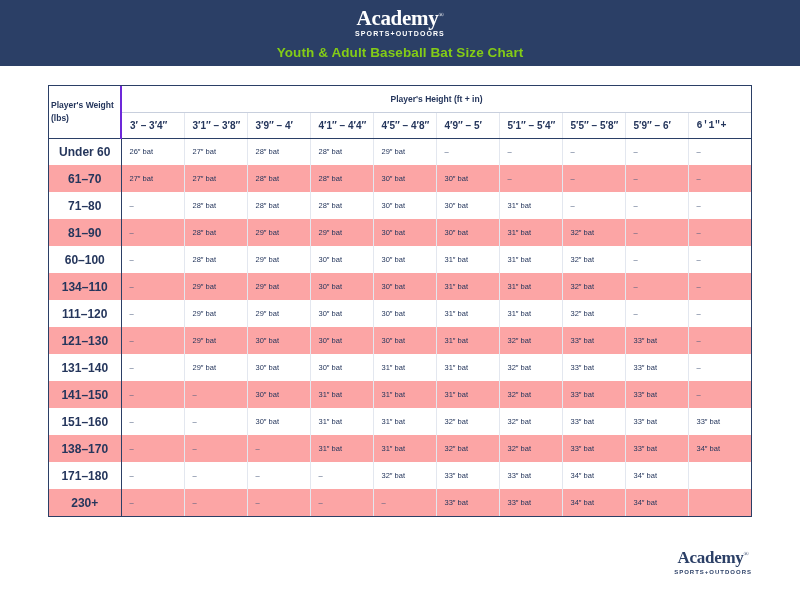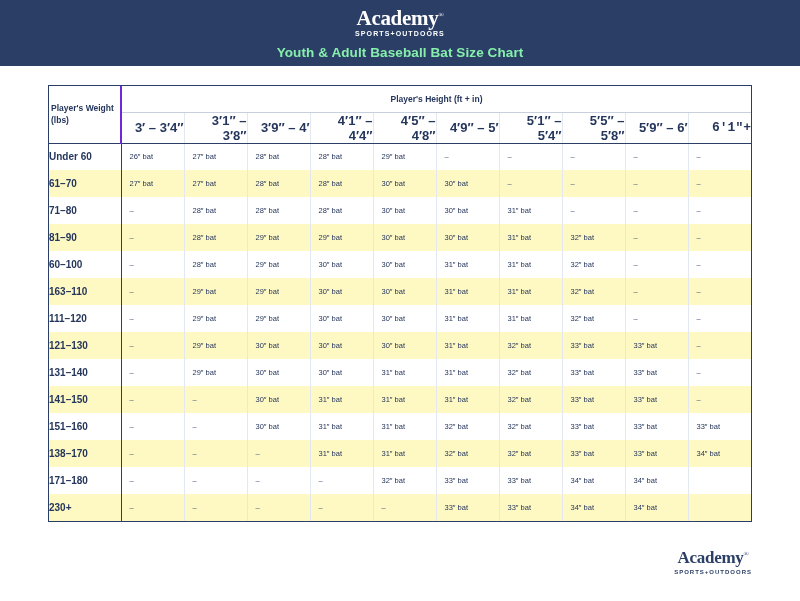--- a/index.html
+++ b/index.html
@@ -43,21 +43,21 @@
     font-weight: normal;
   }
   .brand-sub {
     color: #ffffff;
     font-size: 7px;
     letter-spacing: 1.1px;
     font-weight: bold;
     margin-top: 1px;
   }
   .header-title {
-    color: #86efac;
+    color: #84cc16;
     font-size: 13.5px;
     font-weight: bold;
     margin-top: 8px;
     letter-spacing: 0.1px;
   }
 
   
   .table-wrap {
     margin: 19px 48px 0 48px;
     border: 1px solid #2b3f66;
@@ -89,35 +89,36 @@
     text-align: center;
     font-weight: bold;
     font-size: 8.5px;
     height: 26px;
     vertical-align: middle;
     margin-left: 26px;
   }
   .sub-head {
     border-bottom: 1px solid #2b3f66;
     border-right: 1px solid #e3e7ef;
-    text-align: right;
-    font-weight: bold;
-    font-size: 13px;
+    text-align: left;
+    font-weight: bold;
+    font-size: 10px;
     height: 26px;
     vertical-align: middle;
+    padding-left: 8px;
   }
   .sub-head:last-child { border-right: none; font-family: Liberation Mono, monospace; }
 
   tbody tr { height: 27px; }
-  tbody tr.alt { background: #fef9c3; }
+  tbody tr.alt { background: #fca5a5; }
 
   td.rowhead {
-    text-align: left;
-    font-weight: bold;
-    font-size: 10px;
+    text-align: center;
+    font-weight: bold;
+    font-size: 12px;
     border-right: 1px solid #2b3f66;
     vertical-align: middle;
   }
   td.cell {
     text-align: left;
     padding-left: 8px;
     font-size: 7.5px;
     vertical-align: middle;
     border-right: 1px solid #e3e7ef;
   }
@@ -225,21 +226,21 @@
           <td class="cell">29″ bat</td>
           <td class="cell">30″ bat</td>
           <td class="cell">30″ bat</td>
           <td class="cell">31″ bat</td>
           <td class="cell">31″ bat</td>
           <td class="cell">32″ bat</td>
           <td class="cell dash">–</td>
           <td class="cell dash">–</td>
         </tr>
         <tr class="alt">
-          <td class="rowhead">163–110</td>
+          <td class="rowhead">134–110</td>
           <td class="cell dash">–</td>
           <td class="cell">29″ bat</td>
           <td class="cell">29″ bat</td>
           <td class="cell">30″ bat</td>
           <td class="cell">30″ bat</td>
           <td class="cell">31″ bat</td>
           <td class="cell">31″ bat</td>
           <td class="cell">32″ bat</td>
           <td class="cell dash">–</td>
           <td class="cell dash">–</td>

